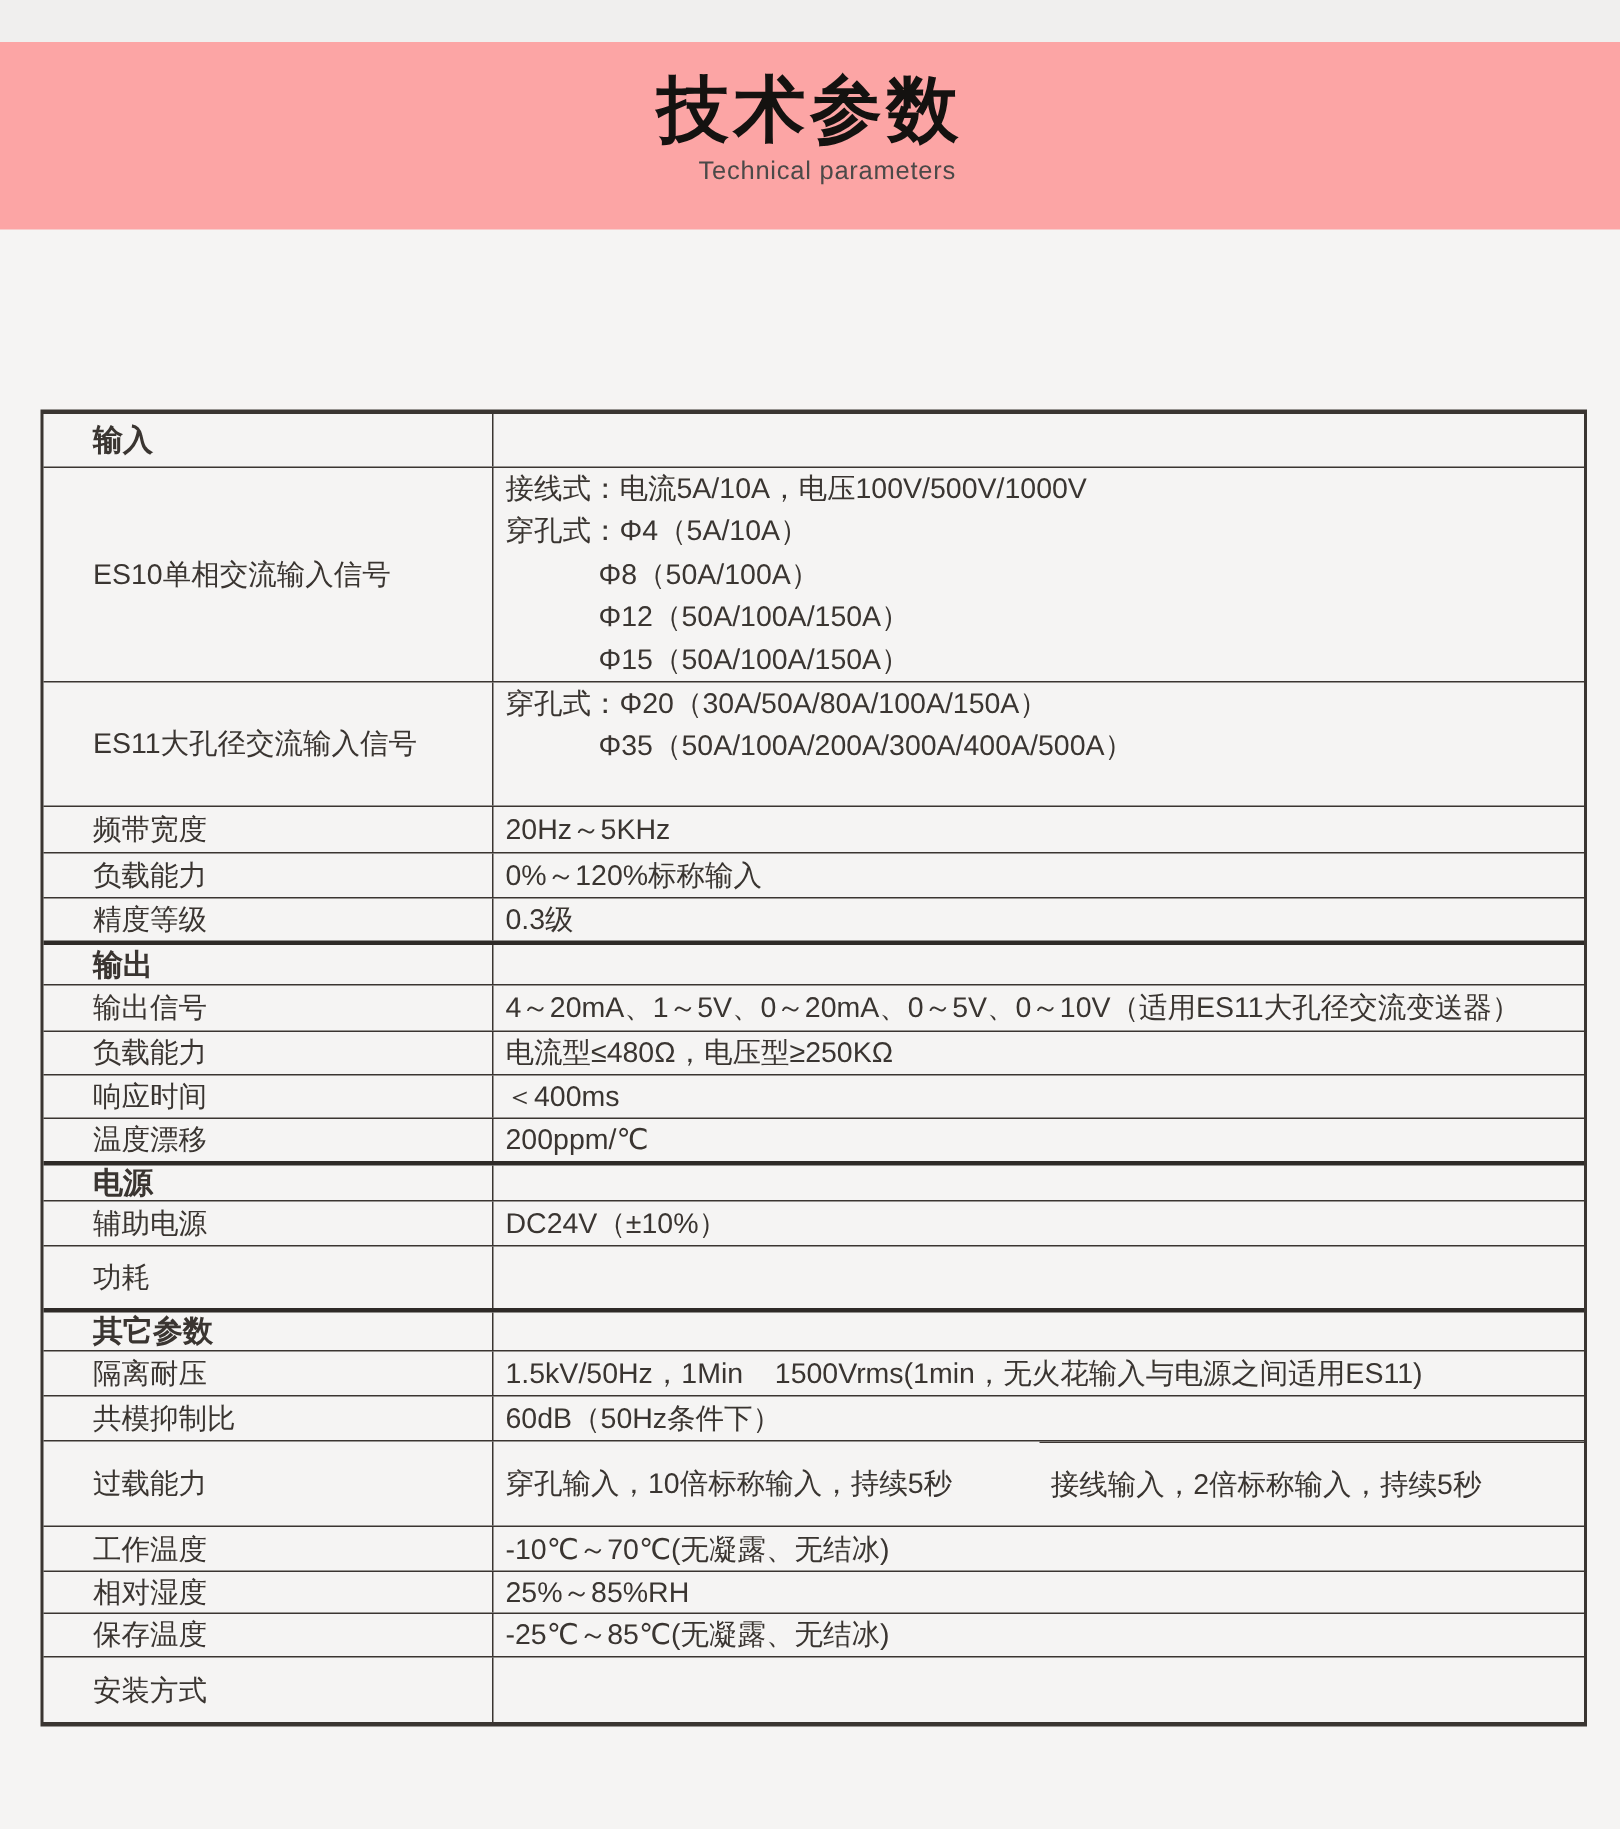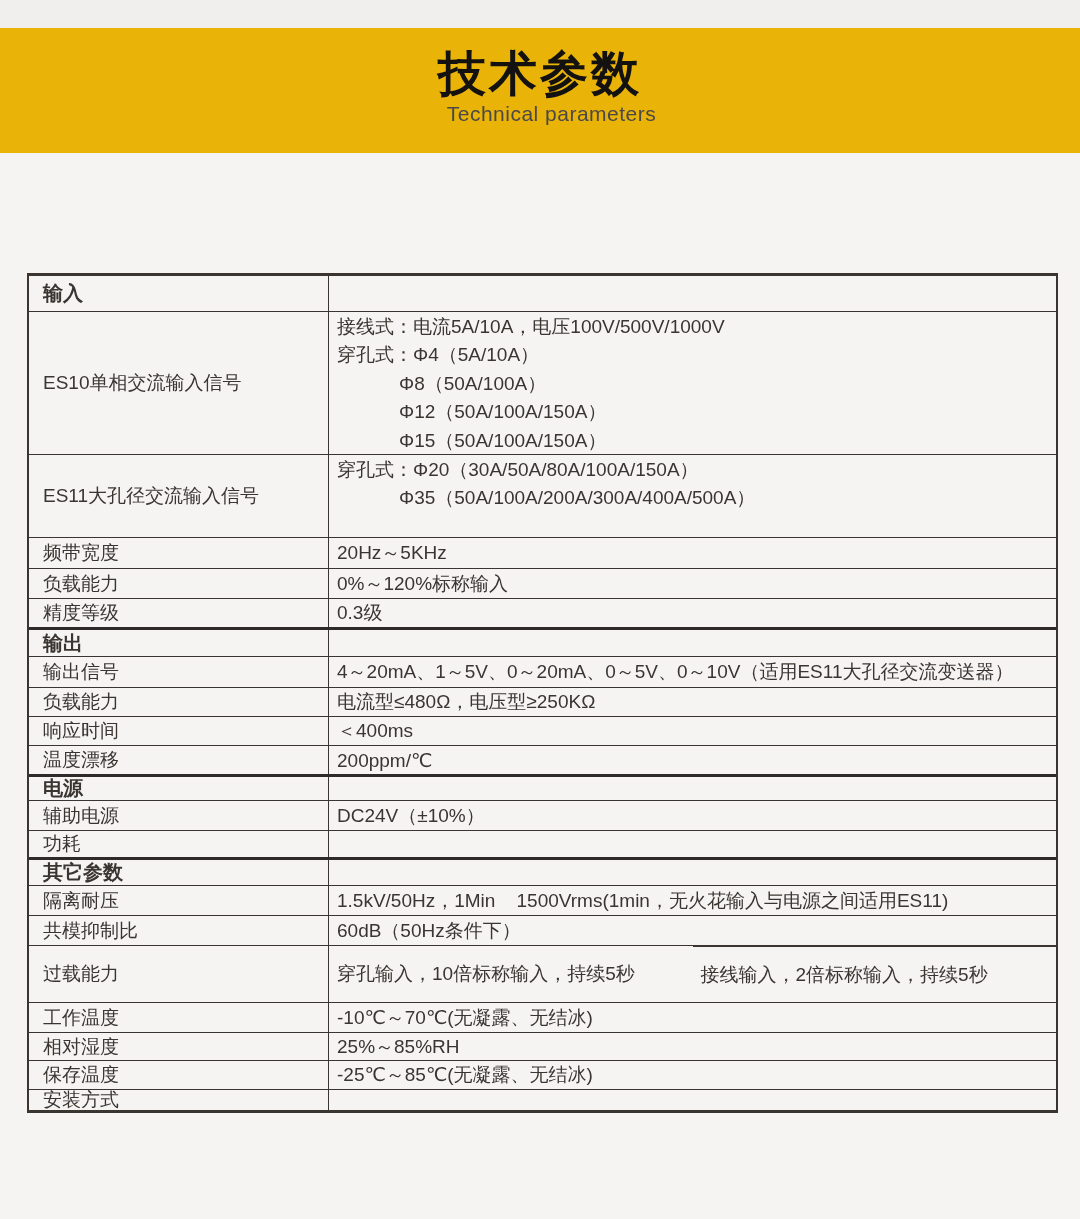--- a/index.html
+++ b/index.html
@@ -12,53 +12,53 @@
     overflow: hidden;
   }
   .top-strip {
     position: absolute; top: 0; left: 0;
     width: 1080px; height: 28px;
     background: #f0efee;
   }
   .title-band {
     position: absolute; top: 28px; left: 0;
     width: 1080px; height: 125px;
-    background: #eab308;
+    background: #fca5a5;
     text-align: center;
   }
   .title-zh {
     margin-top: 18px;
     font-size: 48px;
     font-weight: bold;
     letter-spacing: 3px;
     color: #141210;
     line-height: 56px;
   }
   .title-en {
-    font-size: 21px;
+    font-size: 17px;
     color: #4b4948;
     letter-spacing: 0.5px;
     line-height: 24px;
     margin-left: 23px;
   }
   .spec-table {
     position: absolute; left: 27px; top: 273px;
     width: 1031px;
     border: 2px solid #3a3531;
     border-top-width: 3px;
     border-bottom-width: 3px;
     font-size: 19px;
   }
   .tr { display: flex; align-items: stretch; }
   .tr + .tr { border-top: 1px solid #3a3531; }
   .tr.thick { border-top: 3px solid #2e2a27; }
   .td-l {
     width: 300px;
     border-right: 1px solid #3a3531;
-    padding-left: 14px;
+    padding-left: 33px;
     display: flex; align-items: center;
     flex-shrink: 0;
   }
   .td-r {
     flex: 1;
     padding-left: 8px;
     display: flex; align-items: center;
     overflow: hidden;
     text-align: right;
   }
@@ -205,21 +205,21 @@
 
   <div class="tr" style="height:30px">
     <div class="td-l">
         <span>辅助电源</span>
       </div>
     <div class="td-r">
         <span>DC24V（±10%）</span>
       </div>
   </div>
 
-  <div class="tr" style="height:27px">
+  <div class="tr" style="height:42px">
     <div class="td-l">
         <span>功耗</span>
       </div>
   </div>
 
   <div class="tr section thick" style="height:28px">
     <div class="td-l">
         <span>其它参数</span>
       </div>
     <div class="td-r"></div>
@@ -277,19 +277,19 @@
 
   <div class="tr" style="height:29px">
     <div class="td-l">
         <span>保存温度</span>
       </div>
     <div class="td-r">
         <span>-25℃～85℃(无凝露、无结冰)</span>
       </div>
   </div>
 
-  <div class="tr" style="height:21px">
+  <div class="tr" style="height:44px">
     <div class="td-l">
         <span>安装方式</span>
       </div>
   </div>
 
 </div>
 
 </body></html>

